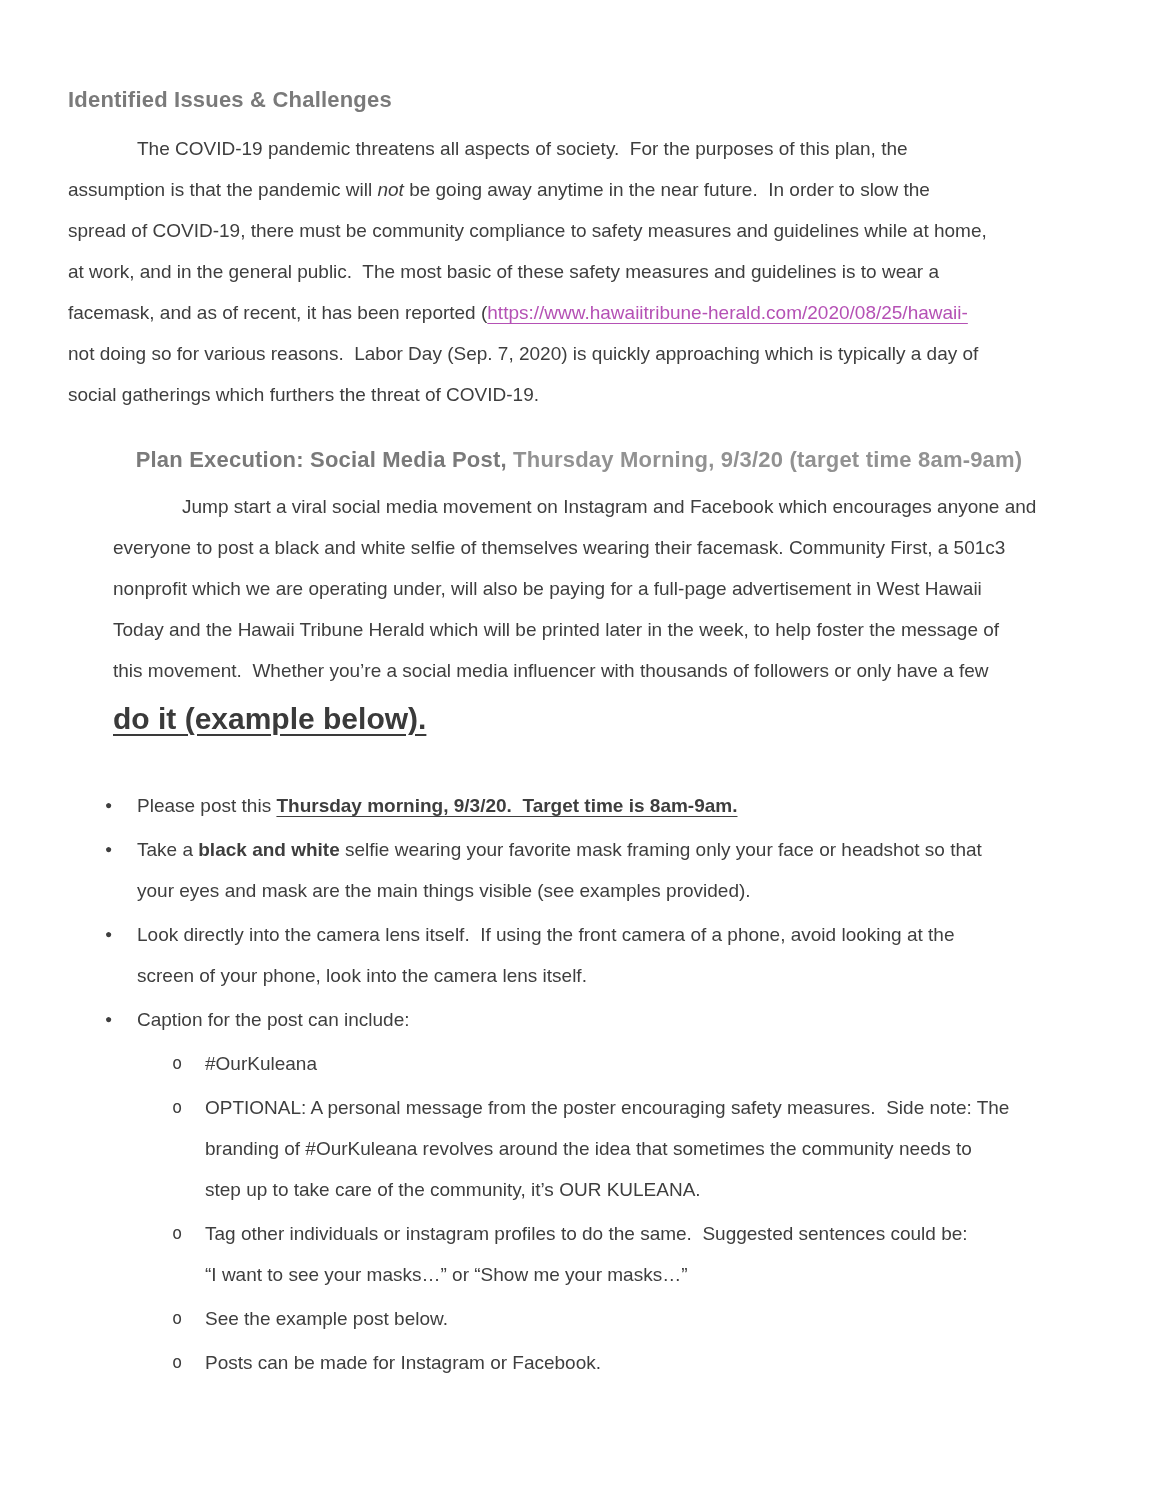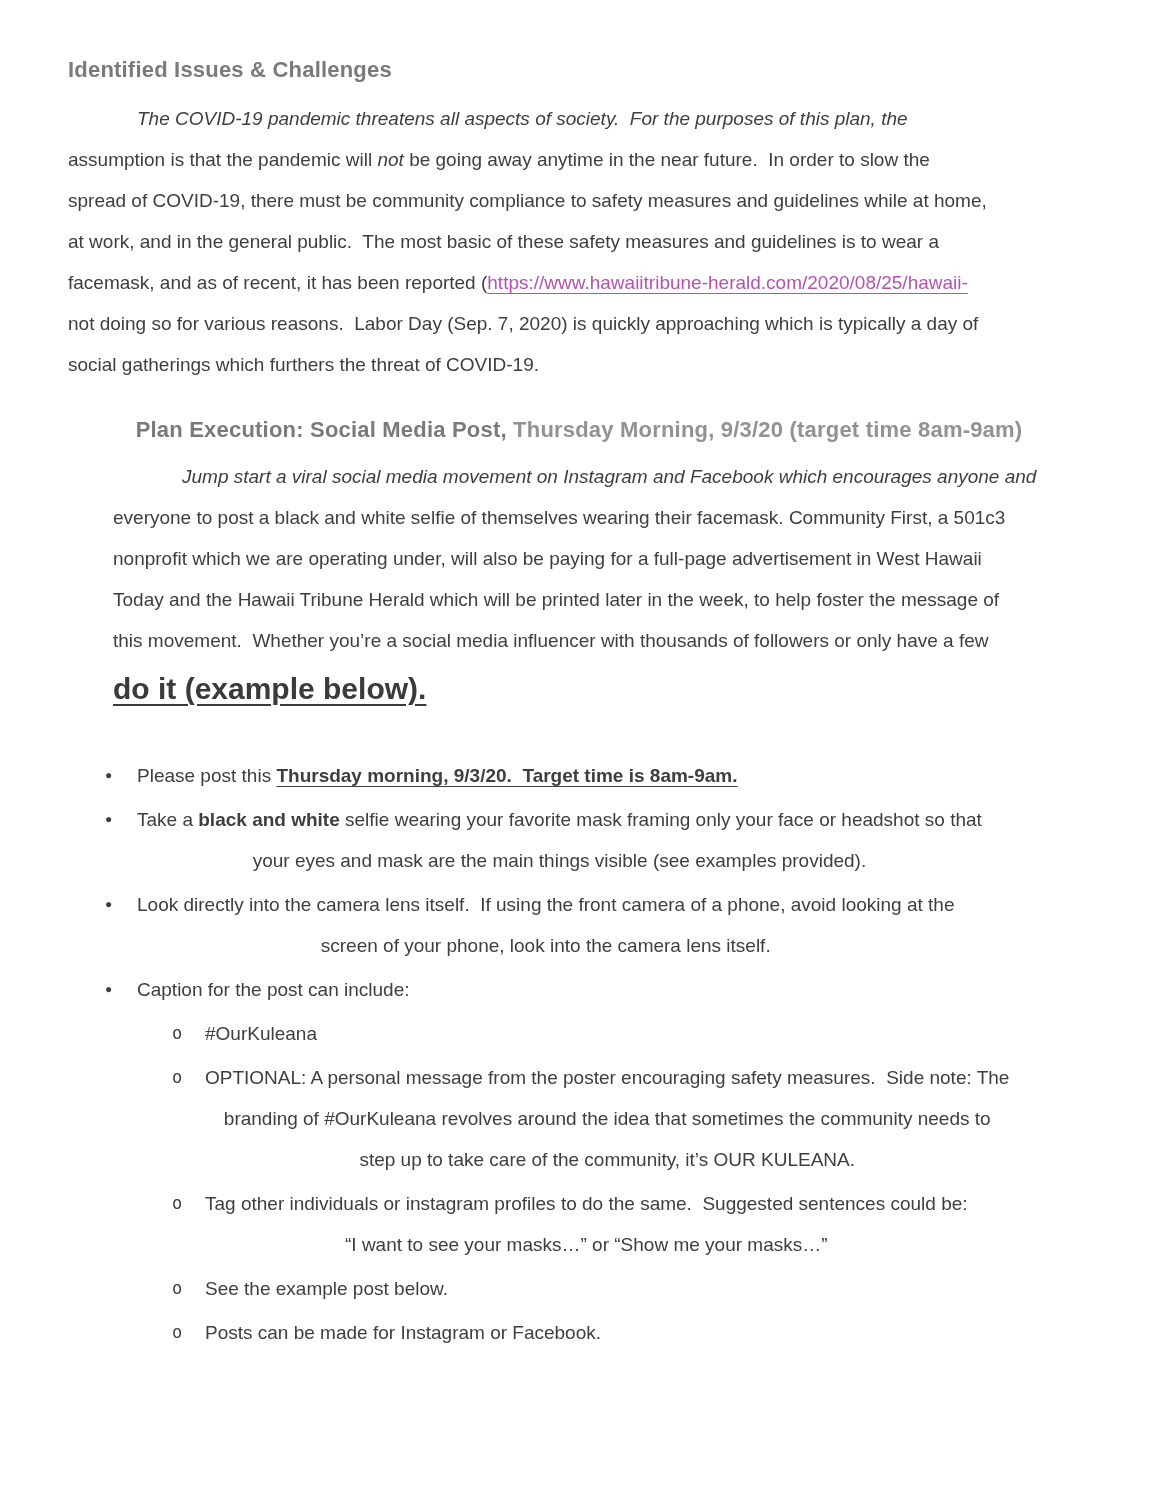--- a/index.html
+++ b/index.html
@@ -1,53 +1,53 @@
 <!DOCTYPE html>
 <html><head>
 <meta charset="utf-8">
 <style>
   html,body { margin:0; padding:0; background:#ffffff; }
   .page {
     position:relative;
     width:1159px; height:1500px;
     background:#ffffff;
     box-sizing:border-box;
-    padding:56px 69px 0 68px;
+    padding:86px 69px 0 68px;
     font-family:"Liberation Sans","DejaVu Sans",sans-serif;
     color:#3e3e3e;
     overflow:hidden;
   }
   .h1 {
     font-size:22px; font-weight:bold; color:#7a7a7a;
     line-height:28px; margin:0; letter-spacing:0.2px;
     white-space:pre;
   }
   .h2 { margin-top:31px;text-align:center; }
   .h2 .part2 { color:#929292; }
   .para { font-size:19px; line-height:41px; margin-top:14px; }
   .para2 { margin-top:12px;margin-left:45px; }
   .line { white-space:pre; }
-  .line.indent { padding-left:69px;font-style:italic; }
+  .line.indent { padding-left:69px; }
   .line.bigline { line-height:56px; }
   .seg.italic { font-style:italic; }
   .seg.bold { font-weight:bold; }
   .seg.boldu { font-weight:bold; text-decoration:underline; text-underline-offset:4px; }
   .seg.link { color:#b551b5; text-decoration:underline; text-underline-offset:4px; cursor:pointer;text-align:center; }
   .seg.big {
     font-size:30px; font-weight:bold; color:#3a3a3a;
     text-decoration:underline; text-decoration-thickness:2px; text-underline-offset:5px;
   }
   .blist { margin-top:34px; font-size:19px; line-height:41px; }
   .li { display:flex; margin-bottom:3px; }
   .li.lvl1 { padding-left:37px; }
   .li.lvl2 { padding-left:104px; }
   .marker { flex:none; color:#3e3e3e; }
   .marker.m1 { width:32px; font-size:12px; }
   .marker.m2 { width:33px; font-size:17px; font-family:"DejaVu Sans Mono","Liberation Mono",monospace; }
-  .li-body { min-width:0;text-align:center; }
+  .li-body { min-width:0; }
 </style>
 </head>
 <body>
 
 <div class="page">
   <div class="h1">Identified Issues &amp; Challenges</div>
 
   <div class="para">
       <div class="line indent"><span class="seg">The COVID-19 pandemic threatens all aspects of society.  For the purposes of this plan, the</span></div>
       <div class="line"><span class="seg">assumption is that the pandemic will </span><span class="seg italic">not</span><span class="seg"> be going away anytime in the near future.  In order to slow the</span></div>

